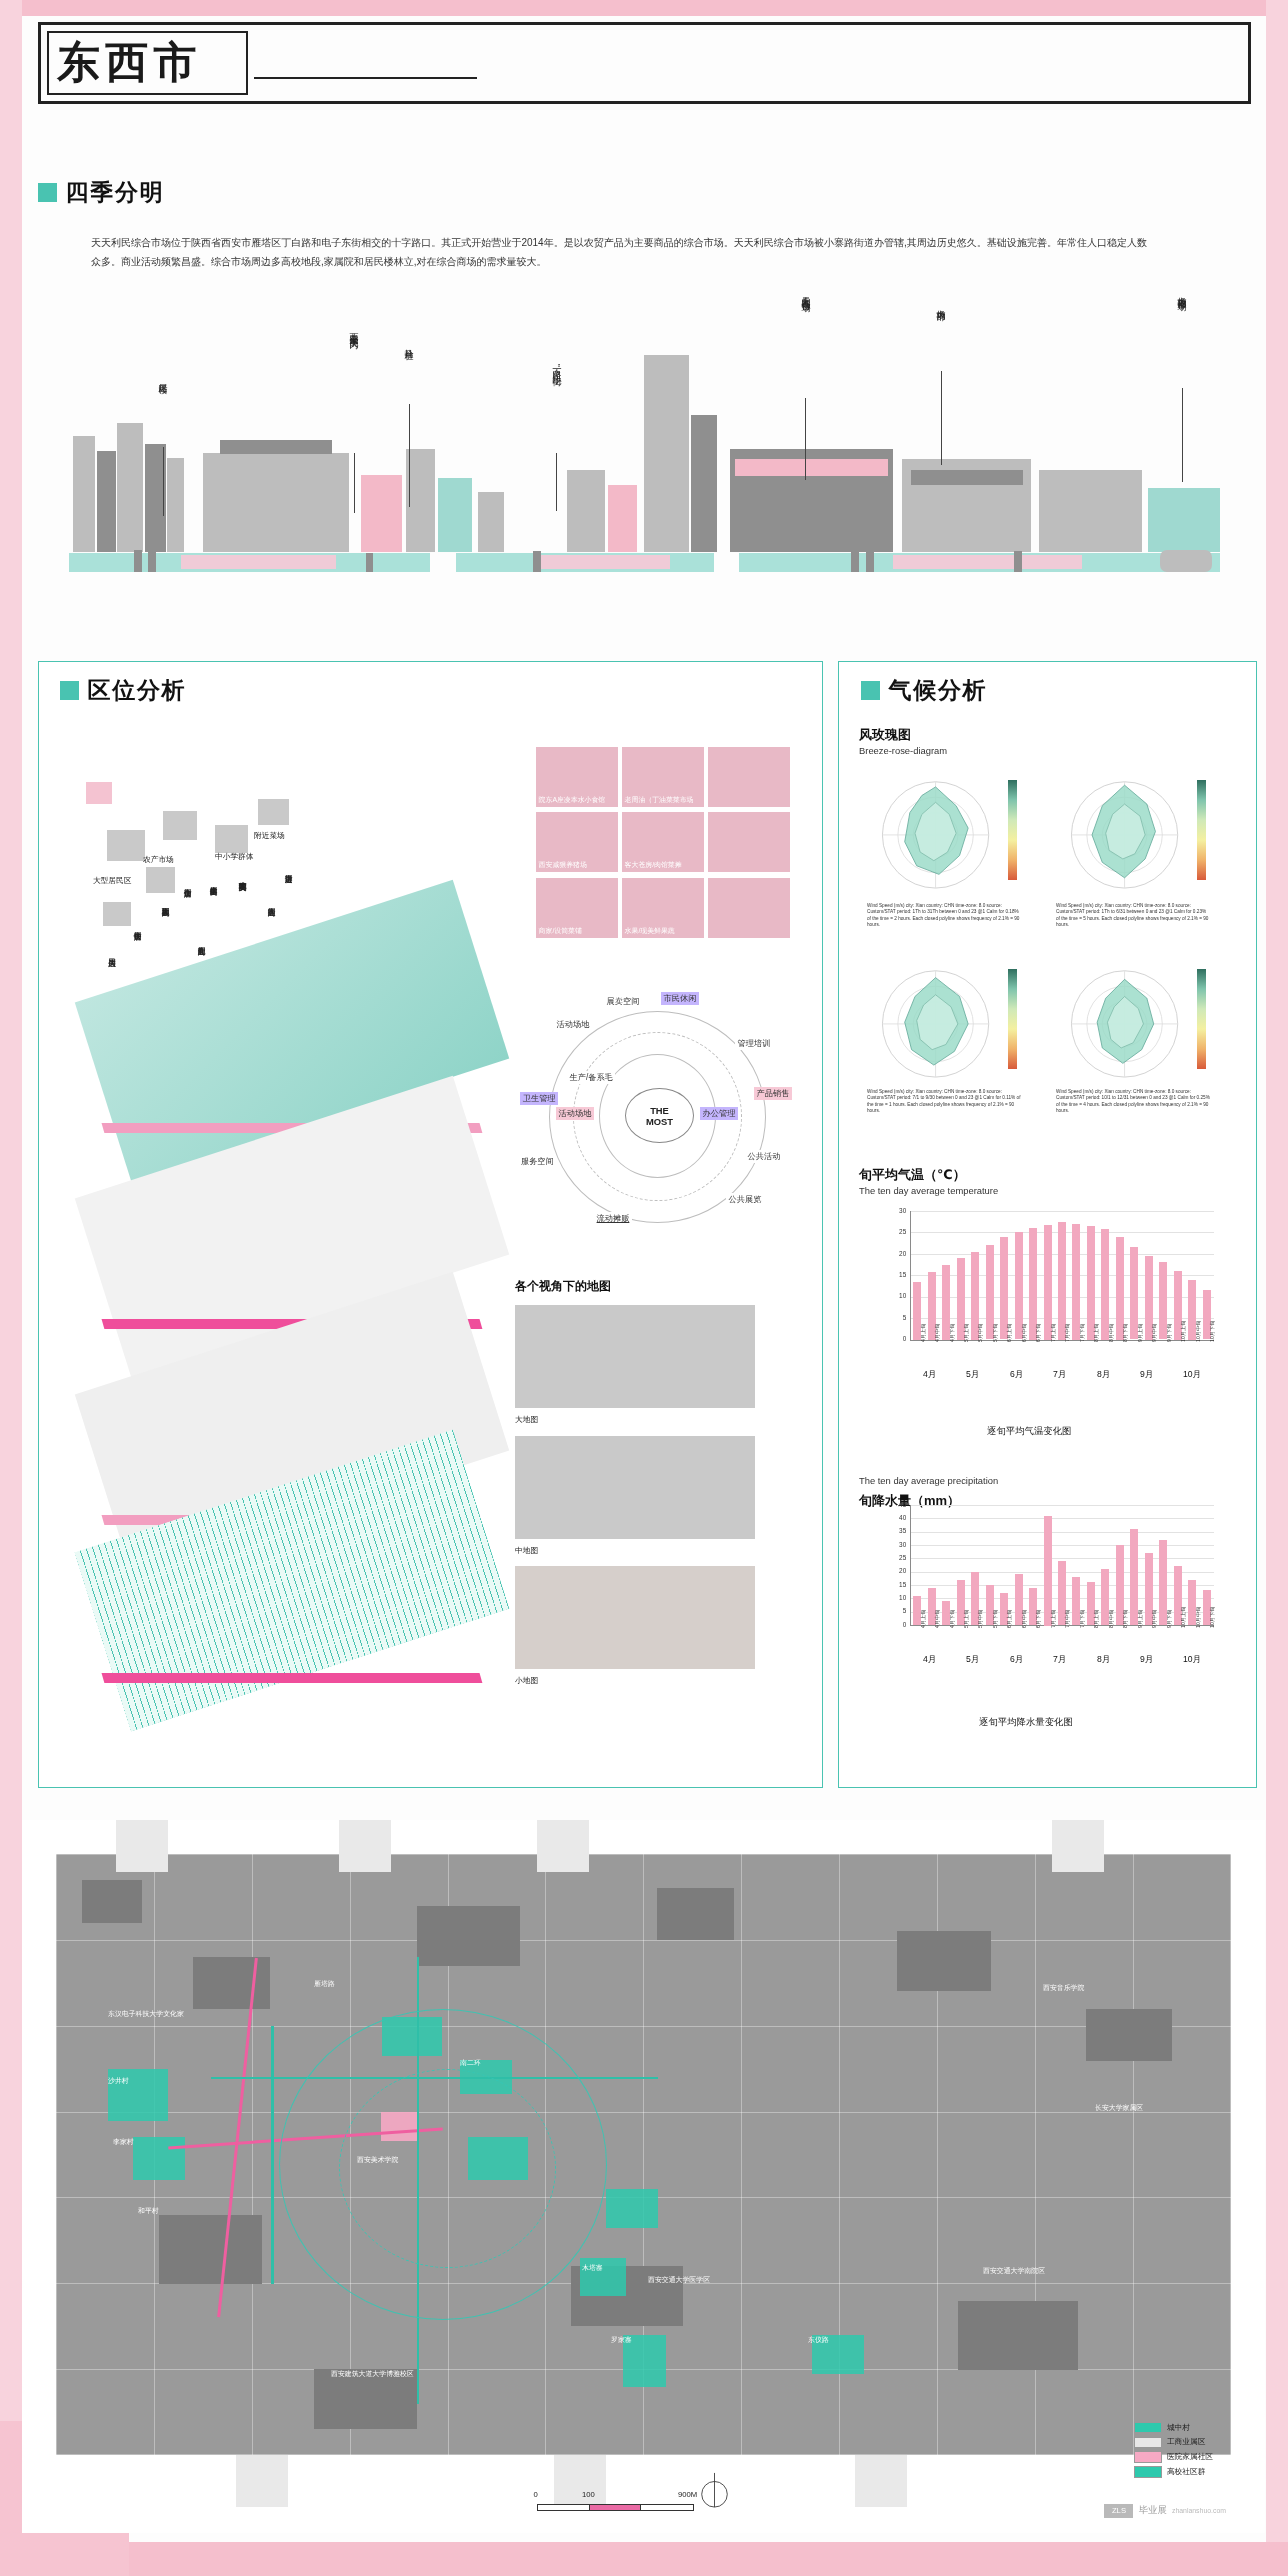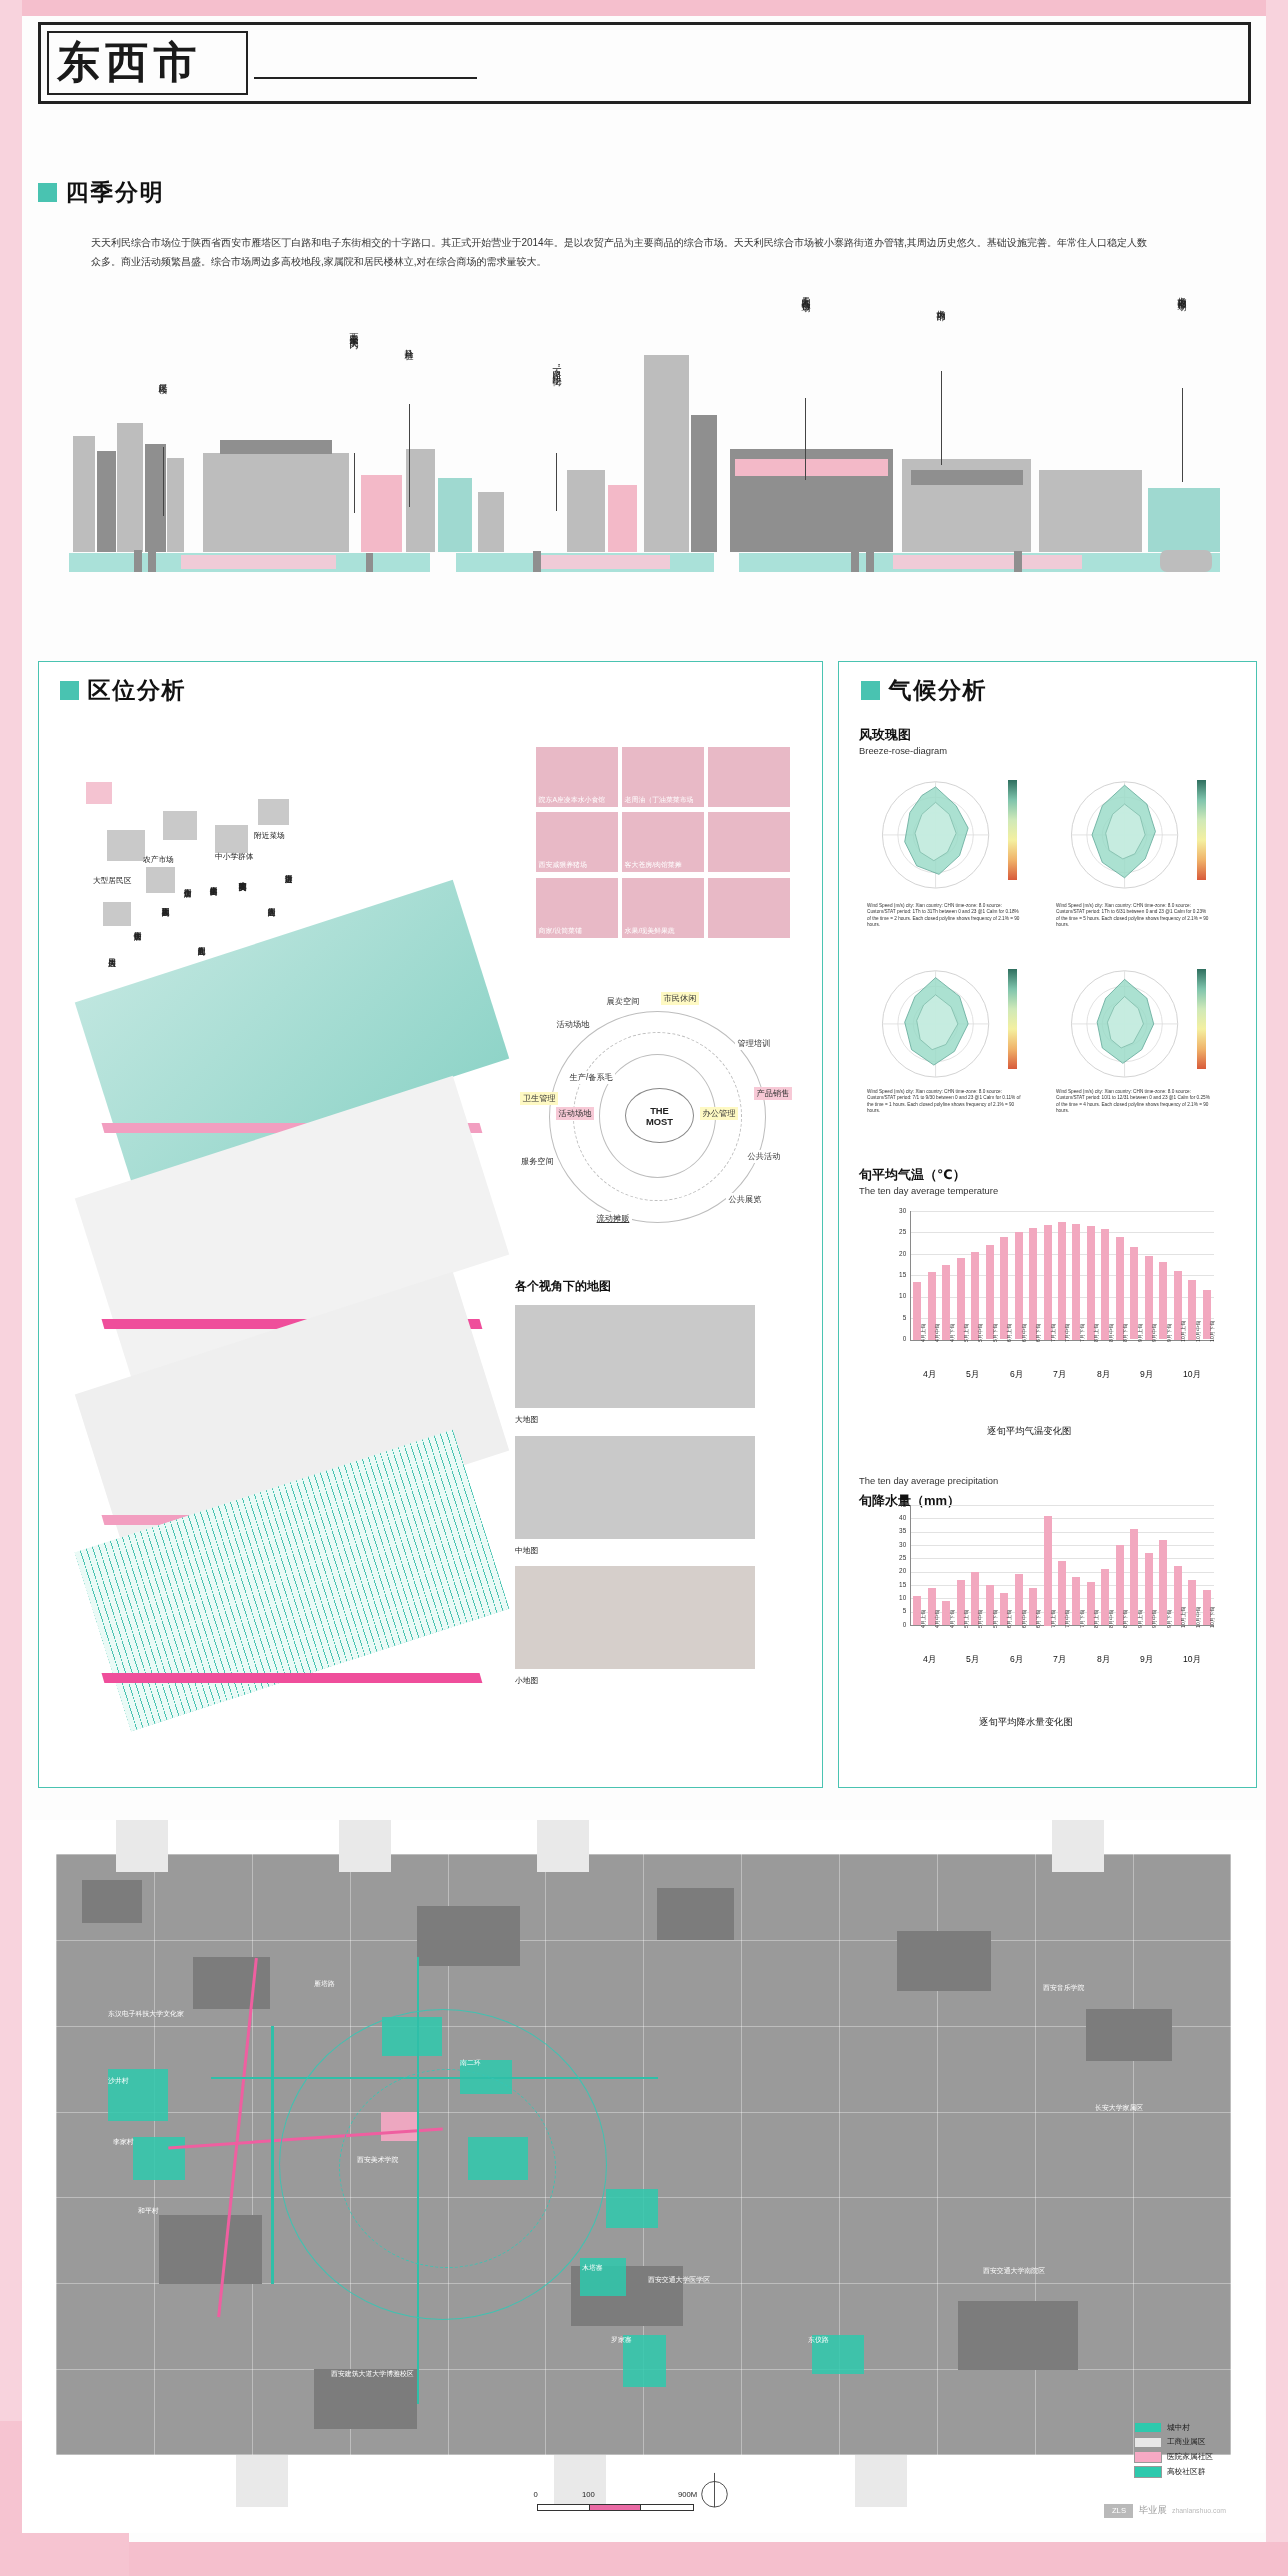--- a/index.html
+++ b/index.html
@@ -84,21 +84,21 @@
   .photo-cap{position:absolute;bottom:1.7px;left:2.6px;font-size:6.9px;color:#fff;}
   .pcap{position:absolute;font-size:7.7px;color:#222;}
   
   .radial-wrap{position:absolute;left:515px;top:987px;width:283px;height:258px;}
   .ring{position:absolute;border:0.9px solid #bdbdbd;border-radius:50%;}
   .ring.dash{border-style:dashed;}
   .node{
     position:absolute;font-size:8.2px;color:#333;background:#fff;padding:0.9px 2.6px;white-space:nowrap;
   }
   .node.pink{background:#f7c9d6;}
-  .node.teal{background:#fef9c3;}
+  .node.teal{background:#c4b5fd;}
   .hub{
     position:absolute;left:110px;top:101px;width:67px;height:53px;border:0.9px solid #888;border-radius:50%;
     display:flex;flex-direction:column;align-items:center;justify-content:center;font-size:9.4px;font-weight:bold;color:#222;
   }
   
   .sub-h{position:absolute;font-size:13px;font-weight:bold;color:#111;}
   .sub-h-en{position:absolute;font-size:9.4px;color:#333;}
   .rose{position:absolute;width:150px;height:129px;}
   .rose-txt{position:absolute;font-size:4.7px;line-height:1.35;color:#333;width:155px;}
   

